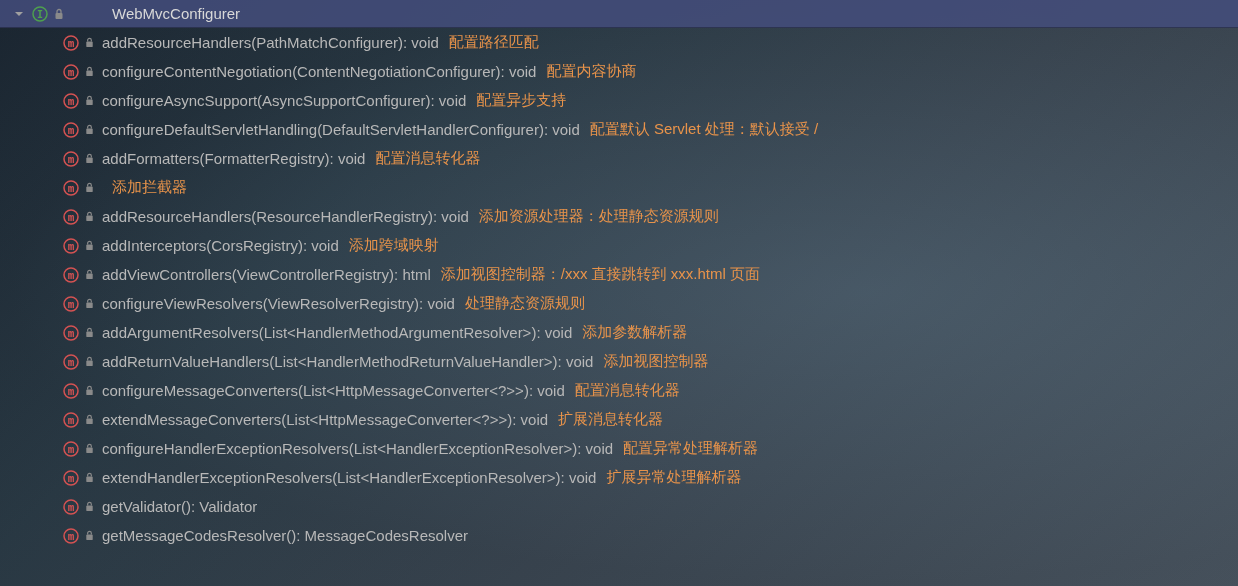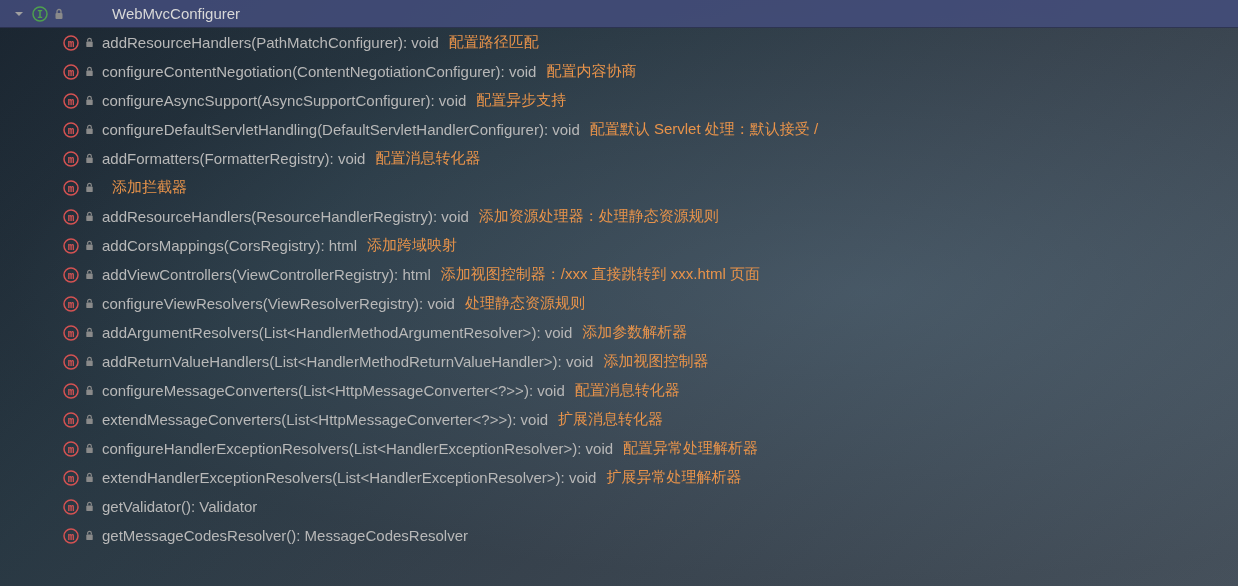--- a/index.html
+++ b/index.html
@@ -245,21 +245,21 @@
             <circle cx="8" cy="8" r="7" fill="none" stroke="#d45252" stroke-width="1.5"></circle>
             <text x="8" y="11.5" text-anchor="middle" fill="#d45252" class="m-letter">m</text>
           </svg>
         </span>
         <span class="lock-icon">
           <svg width="11" height="11" viewBox="0 0 12 12">
             <rect x="2.5" y="5" width="7" height="6" rx="1" fill="#8a8a8a"></rect>
             <path d="M4 5 V3.5 a2 2 0 0 1 4 0 V5" fill="none" stroke="#8a8a8a" stroke-width="1.3"></path>
           </svg>
         </span>
-        <span class="method-signature">addCorsMappings(CorsRegistry): html</span>
+        <span class="method-signature">addInterceptors(CorsRegistry): void</span>
         <span class="method-annotation">添加跨域映射</span>
       </div>
       <div class="method-row">
         <span class="method-icon">
           <svg width="16" height="16" viewBox="0 0 16 16">
             <circle cx="8" cy="8" r="7" fill="none" stroke="#d45252" stroke-width="1.5"></circle>
             <text x="8" y="11.5" text-anchor="middle" fill="#d45252" class="m-letter">m</text>
           </svg>
         </span>
         <span class="lock-icon">

